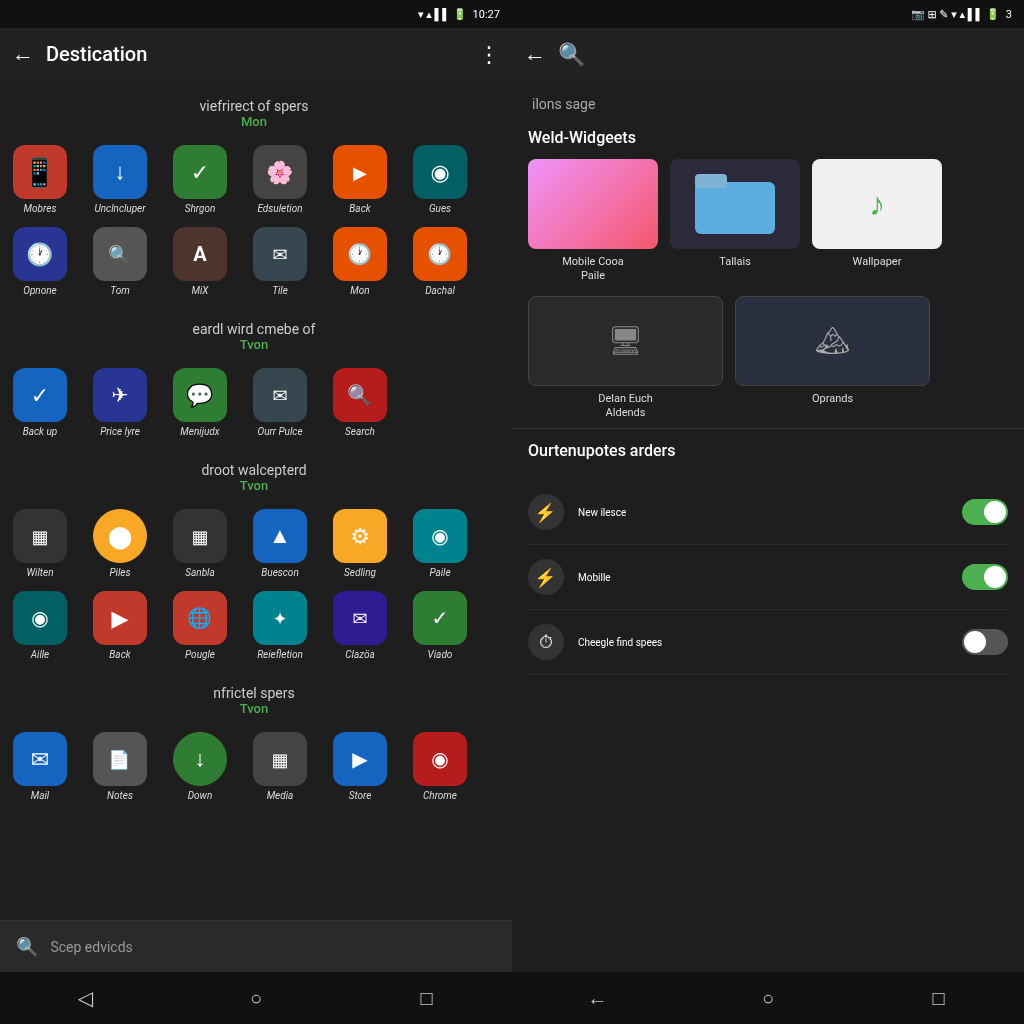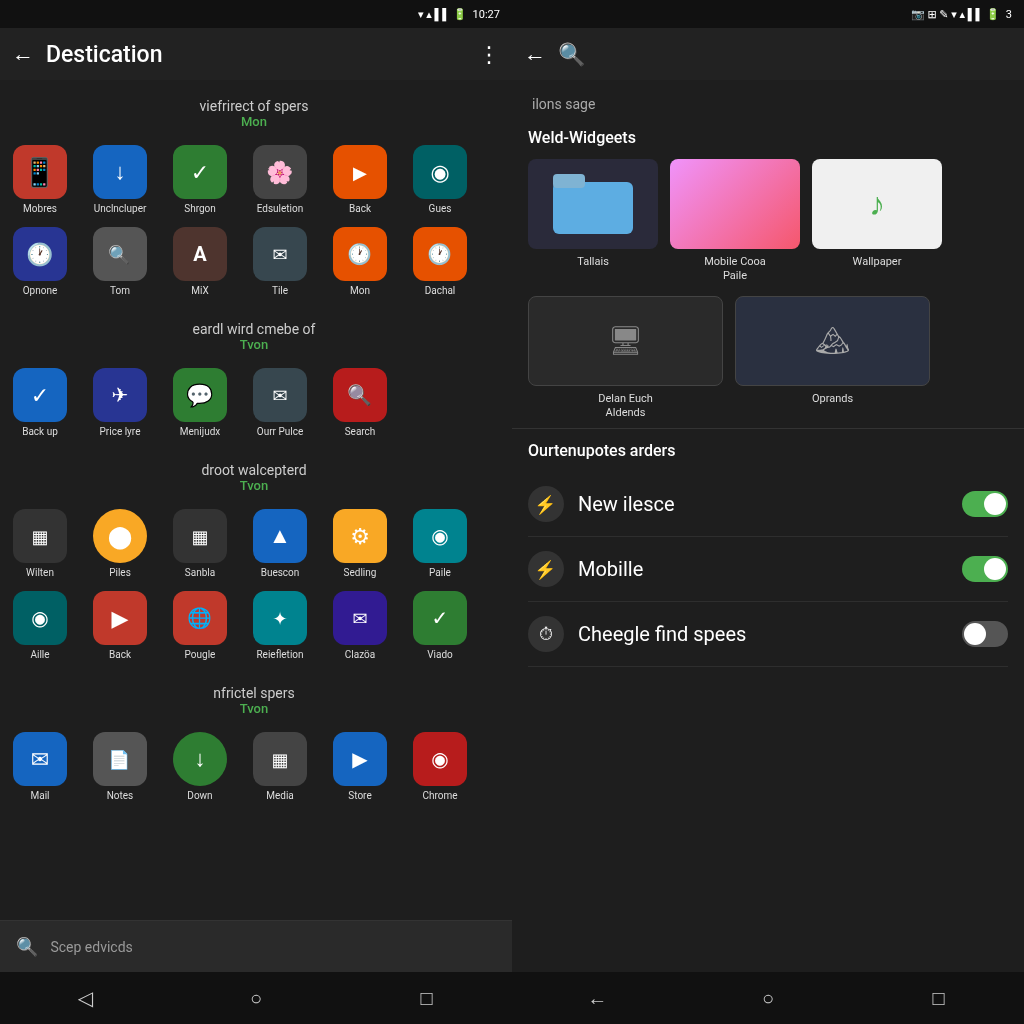--- a/index.html
+++ b/index.html
@@ -38,21 +38,21 @@
     .top-bar {
       height: 52px;
       background: #222;
       display: flex;
       align-items: center;
       padding: 0 12px;
       gap: 12px;
     }
 
     .top-bar-title {
-      font-size: 23px;
+      font-size: 20px;
       font-weight: 500;
       flex: 1;
       color: #fff;
     }
 
     .back-arrow {
       color: #fff;
       font-size: 22px;
     }
 
@@ -110,20 +110,21 @@
       justify-content: center;
       font-size: 24px;
       overflow: hidden;
     }
 
     .app-label {
       font-size: 10px;
       color: #ddd;
       text-align: center;
       line-height: 1.2;
+      font-style: italic;
     }
 
     .search-bar-bottom {
       height: 52px;
       background: #2a2a2a;
       display: flex;
       align-items: center;
       padding: 0 16px;
       gap: 12px;
       border-top: 1px solid #333;
@@ -244,21 +245,21 @@
 
     .notifications-section {
       padding: 12px 16px 0;
       border-top: 1px solid #333;
     }
 
     .notifications-title {
       font-size: 16px;
       font-weight: 500;
       color: #fff;
-      margin-bottom: 12px;
+      margin-bottom: 20px;
     }
 
     .notification-item {
       display: flex;
       align-items: center;
       padding: 14px 0;
       border-bottom: 1px solid #2e2e2e;
       gap: 14px;
     }
 
@@ -269,21 +270,21 @@
       background: #333;
       display: flex;
       align-items: center;
       justify-content: center;
       font-size: 18px;
       flex-shrink: 0;
     }
 
     .notif-label {
       flex: 1;
-      font-size: 20px;
+      font-size: 10px;
       color: #fff;
     }
 
     .toggle {
       width: 46px;
       height: 26px;
       border-radius: 13px;
       background: #555;
       position: relative;
       flex-shrink: 0;
@@ -525,35 +526,35 @@
   <div class="buzz-count">
     <span class="buzz-subtitle">ilons sage</span>
   </div>
 
   <div class="widgets-section">
     <div class="widgets-title">Weld-Widgeets</div>
 
     <div style="display:flex;gap:12px;margin-bottom:12px;">
 
       <div class="widget-item">
+        <div class="widget-thumb" style="background:linear-gradient(135deg,#f093fb,#f5576c);width:130px;height:90px;border-radius:8px;"></div>
+        <span class="widget-label">Mobile Cooa<br>Paile</span>
+      </div>
+
+      <div class="widget-item">
         <div class="widget-thumb" style="background:#2a2a3a;width:130px;height:90px;border-radius:8px;display:flex;align-items:center;justify-content:center;">
           <svg width="80" height="65" viewBox="0 0 80 65">
             <rect x="0" y="10" width="80" height="52" rx="6" fill="#5DADE2"></rect>
             <rect x="0" y="2" width="32" height="14" rx="4" fill="#7FB3D3"></rect>
           </svg>
         </div>
         <span class="widget-label">Tallais</span>
       </div>
 
       <div class="widget-item">
-        <div class="widget-thumb" style="background:linear-gradient(135deg,#f093fb,#f5576c);width:130px;height:90px;border-radius:8px;"></div>
-        <span class="widget-label">Mobile Cooa<br>Paile</span>
-      </div>
-
-      <div class="widget-item">
         <div class="widget-thumb" style="background:#f0f0f0;width:130px;height:90px;border-radius:8px;display:flex;align-items:center;justify-content:center;">
           <span style="font-size:32px;color:#4CAF50;">♪</span>
         </div>
         <span class="widget-label">Wallpaper</span>
       </div>
     </div>
 
     <div style="display:flex;gap:12px;">
       <div class="widget-item">
         <div style="width:195px;height:90px;background:#2a2a2a;border-radius:8px;border:1px solid #444;overflow:hidden;display:flex;align-items:center;justify-content:center;">

